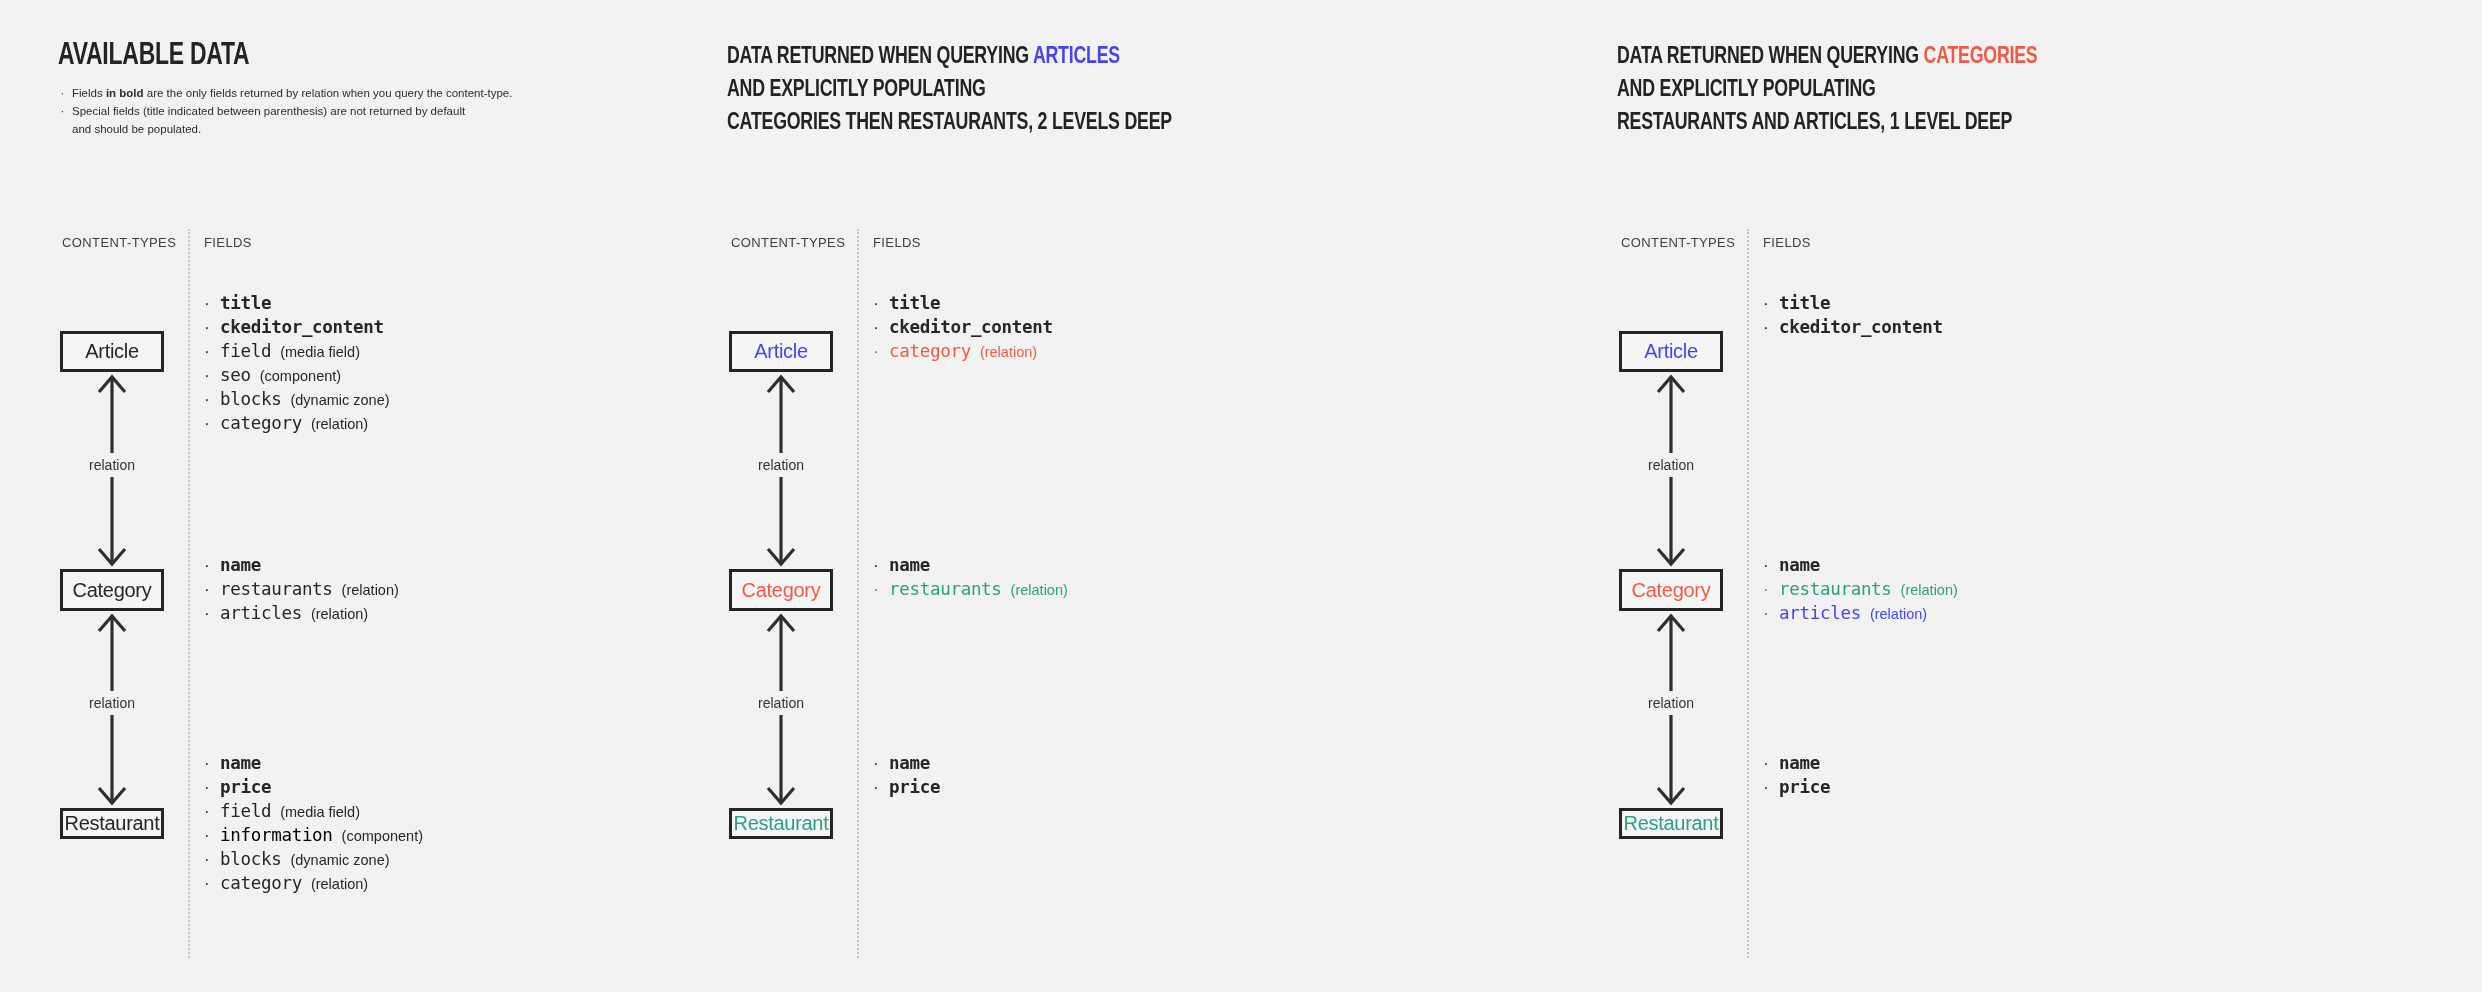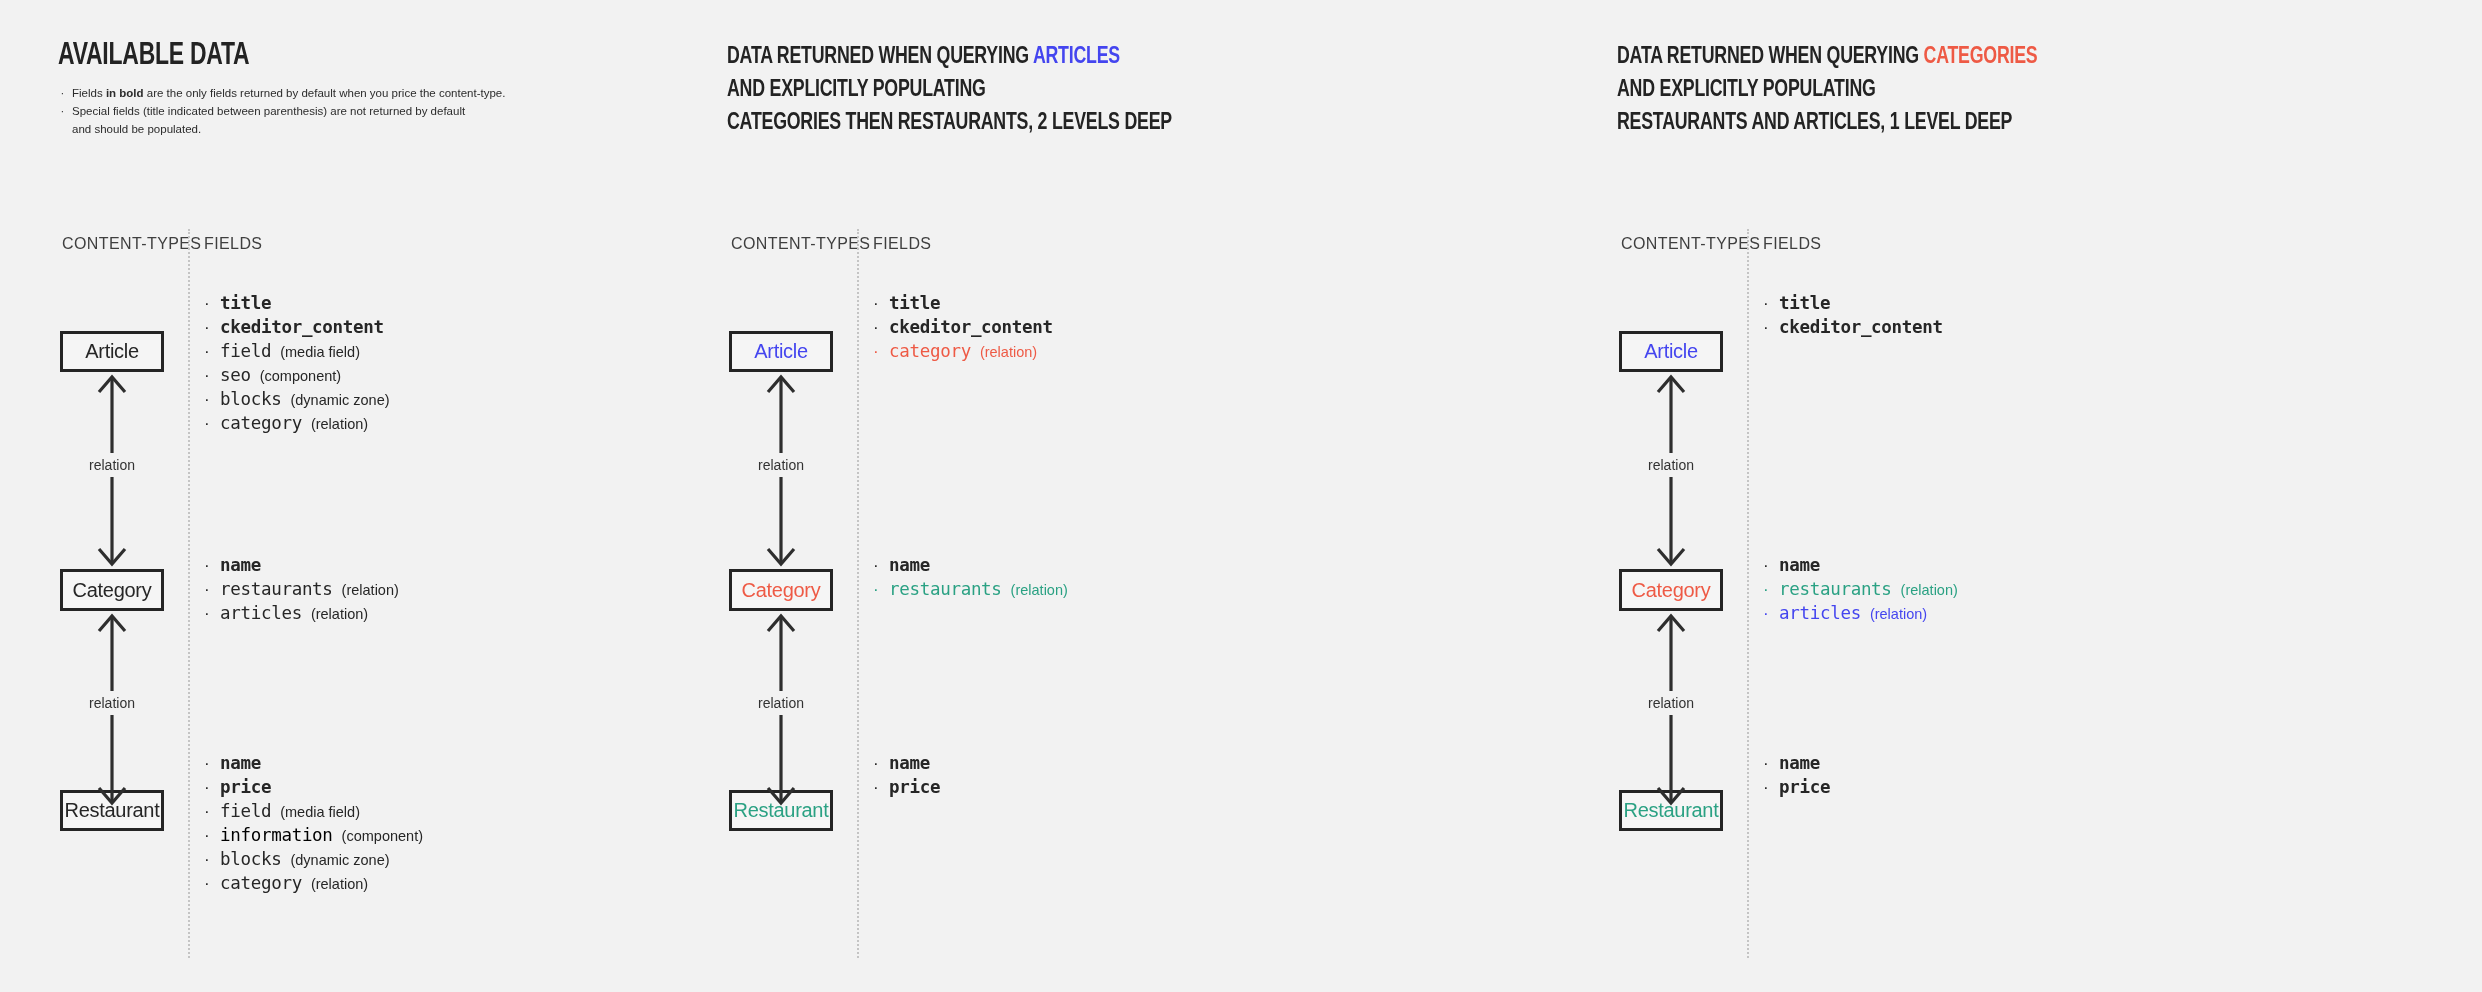--- a/index.html
+++ b/index.html
@@ -23,34 +23,34 @@
   .note{display:flex;}
   .note-bullet{width:9px;margin-right:5px;text-align:center;color:#3a3a3a;}
   .note-text{white-space:pre-line;}
 
   .code{
     position:absolute;top:149px;left:0;white-space:nowrap;
     font-family:"DejaVu Sans Mono","Liberation Mono",monospace;
     font-size:22px;letter-spacing:-0.6px;color:#2b2b2b;
   }
 
-  .diagram-label{position:absolute;top:235px;font-size:16px;letter-spacing:0.4px;color:#3f3f3f;}
+  .diagram-label{position:absolute;top:235px;font-size:13px;letter-spacing:0.4px;color:#3f3f3f;}
   .ct{left:4px}.fl{left:146px}
 
   .dotted{position:absolute;left:130px;top:229px;height:729px;width:0;border-left:2px dotted #c4c4c4;}
 
   .node-box{
     position:absolute;left:2px;width:104px;box-sizing:border-box;
     border:3px solid #242424;background:#f5f5f5;
     display:flex;align-items:center;justify-content:center;
     font-size:20px;letter-spacing:-0.3px;
   }
   .node-0{top:331px;height:41px}
   .node-1{top:569px;height:42px}
-  .node-2{top:790px;height:41px}
+  .node-2{top:808px;height:31px}
 
   .fields{position:absolute;left:146px;}
   .fields-0{top:291px}.fields-1{top:553px}.fields-2{top:751px}
   .field-item{display:flex;align-items:baseline;height:24px;line-height:24px;white-space:nowrap;}
   .f-bullet{width:16px;font-size:17px;}
   .f-name{font-family:"DejaVu Sans Mono","Liberation Mono",monospace;font-size:17.5px;letter-spacing:-0.3px;}
   .f-name.bold{font-weight:bold;}
   .f-type{font-size:14.5px;margin-left:9px;}
 
   .arrow{position:absolute;left:32px;width:44px;height:193px;}
@@ -65,21 +65,21 @@
 <body>
 
 <div id="columns-root">
   <section class="column col-0">
     <div class="title large">
         <div class="title-line"><span>AVAILABLE DATA</span></div>
       </div>
     <div class="notes">
         <div class="note">
           <span class="note-bullet">·</span>
-          <span class="note-text"><span>Fields </span><span style="font-weight: bold;">in bold</span><span> are the only fields returned by default when you price the content-type.</span></span>
+          <span class="note-text"><span>Fields </span><span style="font-weight: bold;">in bold</span><span> are the only fields returned by relation when you query the content-type.</span></span>
         </div>
         <div class="note">
           <span class="note-bullet">·</span>
           <span class="note-text"><span>Special fields (title indicated between parenthesis) are not returned by default
 and should be populated.</span></span>
         </div>
       </div>
 
     <div class="diagram-label ct">CONTENT-TYPES</div>
     <div class="diagram-label fl">FIELDS</div>

